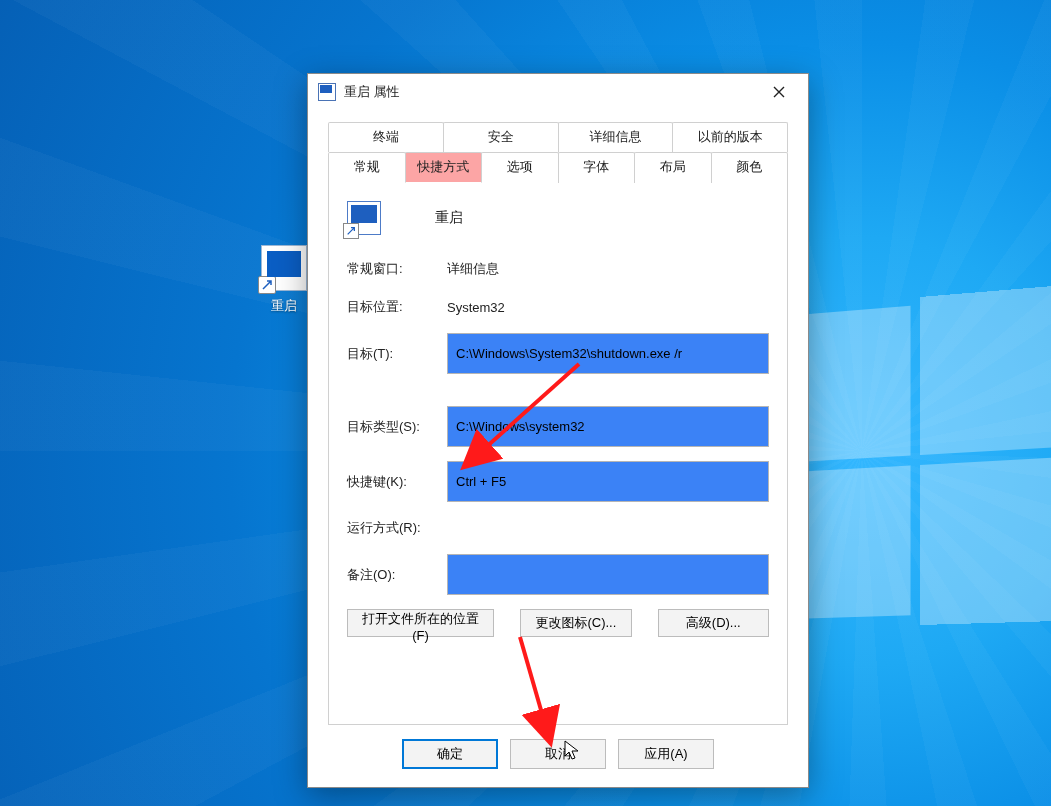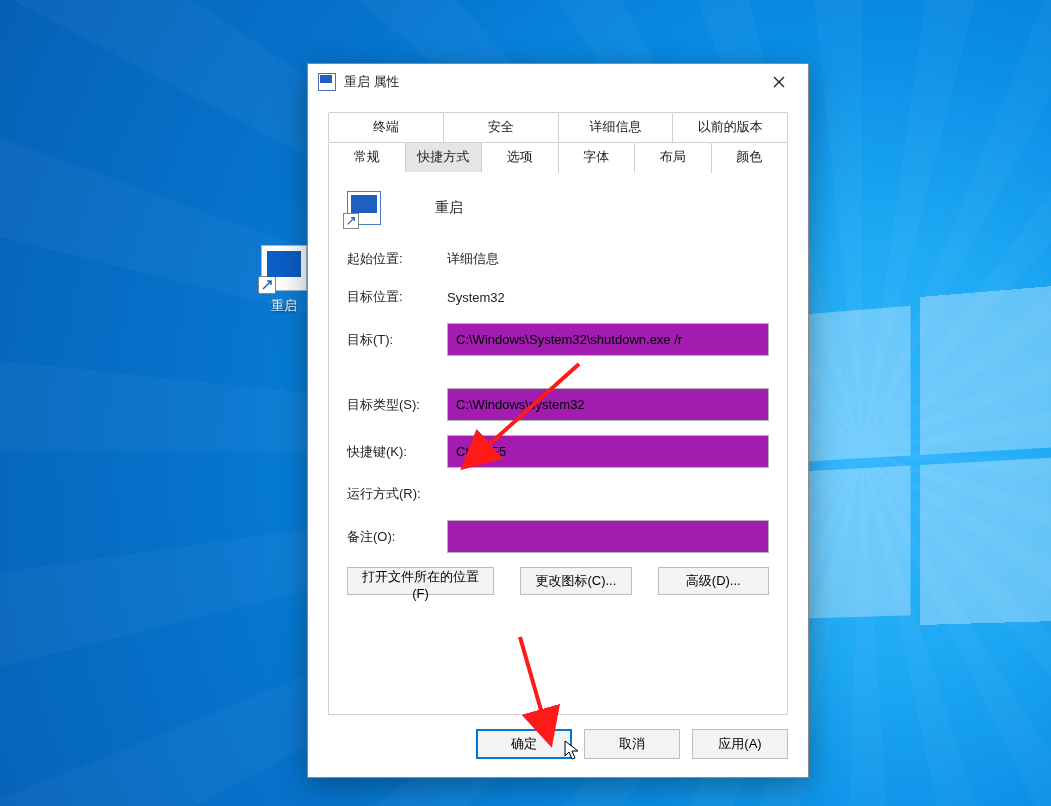--- a/index.html
+++ b/index.html
@@ -39,21 +39,21 @@
 .shortcut { position:absolute; left:250px; top:245px; width:68px; text-align:center; color:#fff; font-size:13px; }
 .shortcut .ico { width:46px; height:46px; margin:0 auto 6px; position:relative; background:#fff; border:1px solid #9db8d6; }
 .shortcut .ico::after{ content:""; position:absolute; left:5px; top:5px; width:34px; height:26px; background:#0a5ec4; }
 .shortcut .ovl { position:absolute; left:-4px; bottom:-4px; width:18px; height:18px; background:#fff; border:1px solid #888; border-radius:2px; display:flex; align-items:center; justify-content:center; }
 .shortcut .ovl svg { width:12px; height:12px; }
 .shortcut .lbl { text-shadow:0 1px 2px rgba(0,0,0,.5); }
 
 
 .dlg {
   position:absolute;
-  left: 307px; top: 63px;
+  left: 307px; top: 73px;
   width: 502px; height: 715px;
   background:#fff;
   border:1px solid #8a8a8a;
   box-shadow: 0 8px 30px rgba(0,0,0,.35);
   display:flex; flex-direction:column;
   font-size:13px; color:#222;
 }
 .titlebar { height:36px; display:flex; align-items:center; padding:0 6px 0 10px; gap:8px; }
 .titlebar .ticon { width:18px; height:18px; position:relative; }
 .titlebar .ticon::before{content:"";position:absolute;inset:0;background:#fff;border:1px solid #4a73b5;}
@@ -74,40 +74,40 @@
   background:#fff;
   border:1px solid #d0d0d0;
   border-bottom:none;
   font-size:13px;
   cursor:default;
   margin-left:-1px;
 }
 .tabs .tab:first-child { margin-left:0; }
 .tabs .row.r1 .tab { border-top-left-radius:2px; border-top-right-radius:2px; }
 .tabs .row.r2 .tab { border-top-left-radius:2px; border-top-right-radius:2px; }
-.tabs .tab.active { background:#e5e5e5; position:relative; z-index:2; border-bottom:1px solid #fff; }
+.tabs .tab.active { background:#fca5a5; position:relative; z-index:2; border-bottom:1px solid #fff; }
 
 
 .sheet { flex:1; border:1px solid #d0d0d0; border-top:none; margin:0 4px; padding:18px 18px 12px 18px; }
 .iconrow { display:flex; align-items:center; gap:30px; margin-bottom:22px; }
 .iconrow .big { width:34px; height:34px; position:relative; background:#fff; border:1px solid #4d7bc7; }
 .iconrow .big::after{content:"";position:absolute;left:3px;top:3px;width:26px;height:18px;background:#1e5fbf;}
 .iconrow .big .ovl { position:absolute; left:-5px; bottom:-5px; width:16px;height:16px;background:#fff;border:1px solid #888;display:flex;align-items:center;justify-content:center; }
 .iconrow .big .ovl svg{width:10px;height:10px;}
 .iconrow .name { font-size:14px; padding-left:24px; }
 
 .kv { display:flex; align-items:center; margin-bottom:14px; min-height:24px; }
 .kv .k { width:100px; flex-shrink:0; }
 .kv .v { flex:1; }
 .kv input[type=text] {
-  width:100%; height:33px;
+  width:100%; height:41px;
   border:1px solid #b5b5b5;
   padding:0 8px;
   font: inherit;
-  background:#a21caf;
+  background:#3b82f6;
 }
 .kv select {
   width:100%; height:26px;
   border:1px solid #b5b5b5;
   padding:0 4px;
   font: inherit;
   background:#f3f3f3;
   appearance:none;
   -webkit-appearance:none;
   background-image: linear-gradient(45deg, transparent 46%, #666 46%), linear-gradient(-45deg, transparent 46%, #666 46%);
@@ -124,21 +124,21 @@
   background:#f3f3f3;
   font: inherit;
   cursor:default;
   padding:0 10px;
 }
 .rowbtns .b1{flex:1.4}
 .rowbtns .b2{flex:1}
 .rowbtns .b3{flex:1}
 
 
-.dlgbtns { padding: 14px 20px 18px; display:flex; justify-content:flex-end; gap:12px; }
+.dlgbtns { padding: 14px 20px 18px; display:flex; justify-content:center; gap:12px; }
 .dlgbtns button {
   width:96px; height:30px;
   border:1px solid #bcbcbc;
   background:#f3f3f3;
   font: inherit;
   cursor:default;
 }
 .dlgbtns button.primary { border:1px solid #0078d7; box-shadow: inset 0 0 0 1px #0078d7; }
 
 
@@ -208,21 +208,21 @@
             <div class="ovl">
               <svg viewBox="0 0 24 24">
                   <path d="M4 20 L20 4 M12 4h8v8" fill="none" stroke="#1e5fbf" stroke-width="3"></path>
                 </svg>
             </div>
           </div>
           <div class="name">重启</div>
         </div>
 
         <div class="kv">
-          <div class="k">起始位置:</div>
+          <div class="k">常规窗口:</div>
           <div class="v">详细信息</div>
         </div>
         <div class="kv">
           <div class="k">目标位置:</div>
           <div class="v">System32</div>
         </div>
         <div class="kv">
           <div class="k">目标(T):</div>
           <div class="v"><input type="text" value="C:\Windows\System32\shutdown.exe /r" style=""></div>
         </div>

